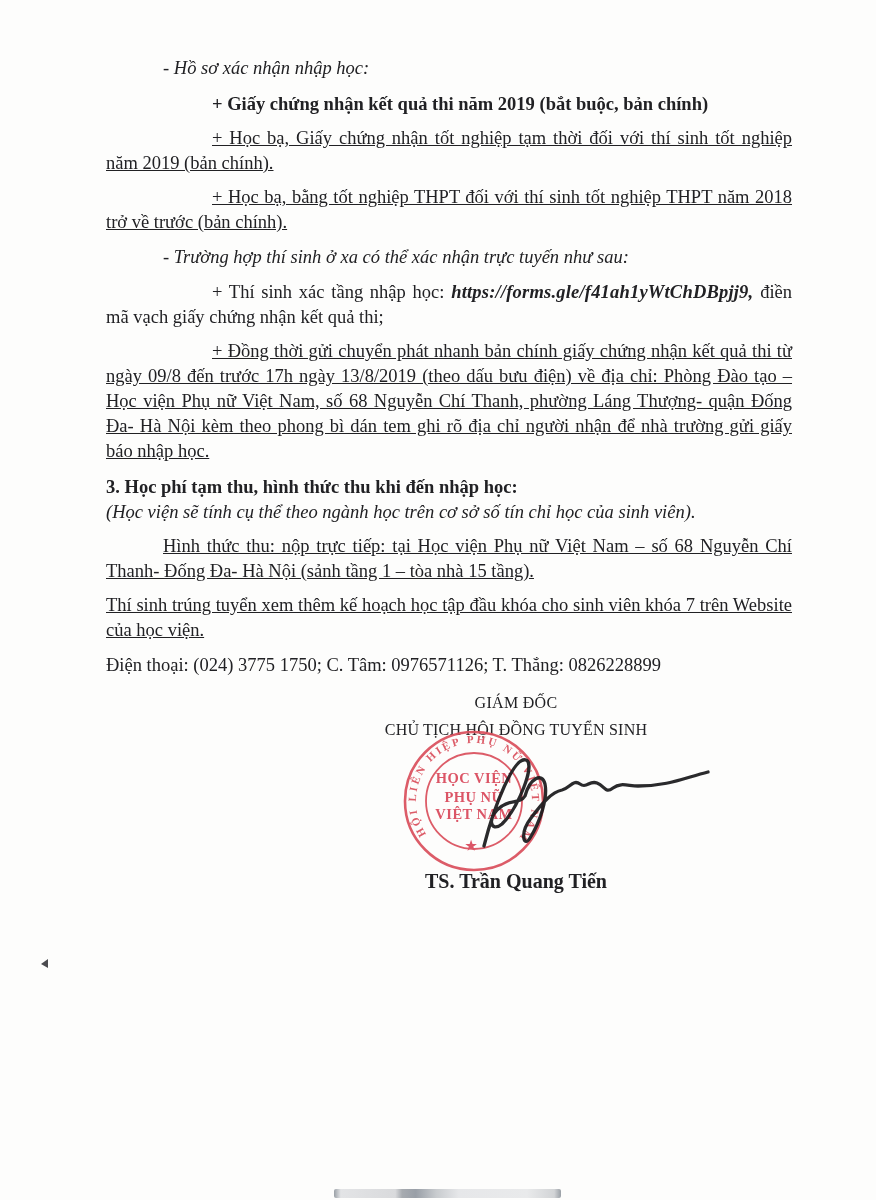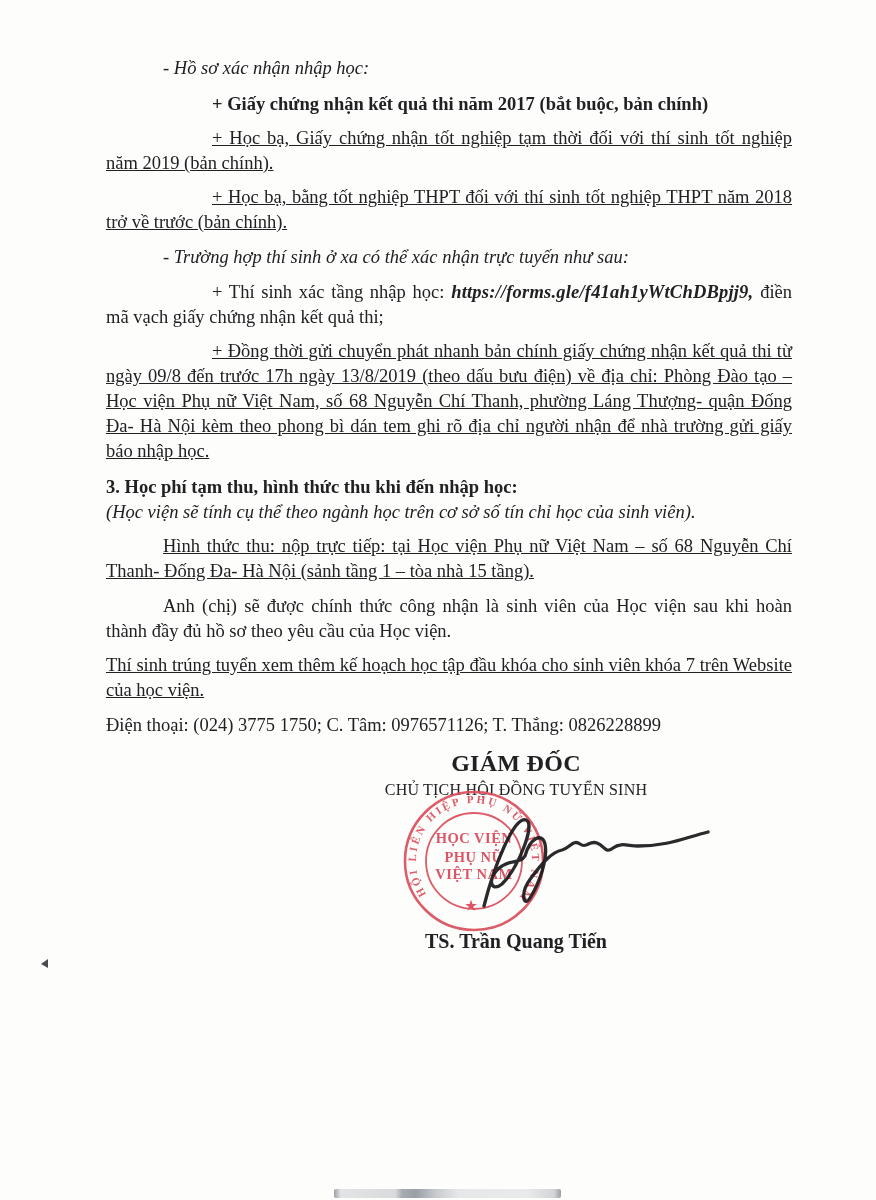--- a/index.html
+++ b/index.html
@@ -33,21 +33,21 @@
   .mt9  { margin-top: 9px; text-decoration: underline; }
   .mt7  { margin-top: 7px; }
   .just-last { text-align-last: justify; }
   .url { font-weight: bold; font-style: italic; letter-spacing: .2px; }
 
   .signoff {
     width: 360px;
     margin: 12px 96px 0 auto;
     text-align: center;
   }
-  .sign-title1 { font-weight: bold; font-size: 24px; line-height: 26px; letter-spacing: .3px; }
+  .sign-title1 { font-weight: normal; font-size: 16px; line-height: 26px; letter-spacing: .3px; }
   .sign-title2 { font-weight: normal; font-size: 16px;  line-height: 28px; letter-spacing: .2px; }
   .sign-area { position: relative; height: 124px; }
   .stamp-svg {
     position: absolute; left: 63px; top: -18px;
     width: 150px; height: 150px; opacity: .92;
   }
   .sig-svg {
     position: absolute; left: 120px; top: 2px;
     width: 270px; height: 110px;
   }
@@ -68,39 +68,38 @@
 </style>
 </head>
 <body>
 
 <div class="page">
 
   <div class="doc">
 
     <p class="para it ind-dash">- Hồ sơ xác nhận nhập học:</p>
 
-    <p class="para bd ind-plus mt11">+  Giấy chứng nhận kết quả thi năm 2017 (bắt buộc, bản chính)</p>
+    <p class="para bd ind-plus mt11">+  Giấy chứng nhận kết quả thi năm 2019 (bắt buộc, bản chính)</p>
 
     <p class="para ind-plus mt9">+  Học bạ, Giấy chứng nhận tốt nghiệp tạm thời đối với thí sinh tốt nghiệp năm 2019 (bản chính).</p>
 
     <p class="para ind-plus mt9">+ Học bạ, bằng tốt nghiệp THPT đối với thí sinh tốt nghiệp THPT năm 2018 trở về trước (bản chính).</p>
 
     <p class="para it ind-dash mt10">- Trường hợp thí sinh ở xa có thể xác nhận trực tuyến như sau:</p>
 
     <p class="para ind-plus mt10"><span>+ Thí sinh xác tầng nhập học: </span><span class="url">https://forms.gle/f41ah1yWtChDBpjj9,</span><span> điền mã vạch giấy chứng nhận kết quả thi;</span></p>
 
     <p class="para ind-plus mt9">+ Đồng thời  gửi chuyển phát nhanh bản chính giấy chứng nhận kết quả thi từ ngày 09/8 đến trước 17h ngày 13/8/2019 (theo dấu bưu điện) về  địa chỉ:  Phòng Đào tạo – Học viện Phụ nữ Việt Nam, số 68 Nguyễn Chí Thanh, phường Láng Thượng- quận Đống Đa- Hà Nội kèm theo phong bì dán tem ghi rõ địa chỉ người nhận để nhà trường gửi giấy báo nhập học.</p>
 
     <p class="para bd mt11">3. Học phí tạm thu, hình thức thu khi đến nhập học:</p>
 
     <p class="para it">(Học viện sẽ tính cụ thể theo ngành học trên cơ sở số tín chỉ học của sinh viên).</p>
 
     <p class="para ind-body mt9">Hình thức thu: nộp trực tiếp: tại Học viện Phụ nữ Việt Nam – số 68 Nguyễn Chí Thanh- Đống Đa- Hà Nội (sảnh tầng 1 – tòa nhà 15 tầng).</p>
 
-    <p class="para ind-body mt10">Anh (chị) sẽ được chính thức công nhận là sinh viên của Học viện sau khi hoàn thành đầy đủ hồ sơ theo yêu cầu của Học viện.</p>
 
     <p class="para mt9">Thí sinh trúng tuyển xem thêm kế hoạch học tập đầu khóa cho sinh viên khóa 7 trên Website của học viện.</p>
 
     <p class="para mt10">Điện thoại: (024) 3775 1750; C. Tâm: 0976571126; T. Thắng: 0826228899</p>
 
     <div class="signoff">
       <div class="sign-title1">GIÁM ĐỐC</div>
       <div class="sign-title2">CHỦ TỊCH HỘI ĐỒNG TUYỂN SINH</div>
 
       <div class="sign-area">

